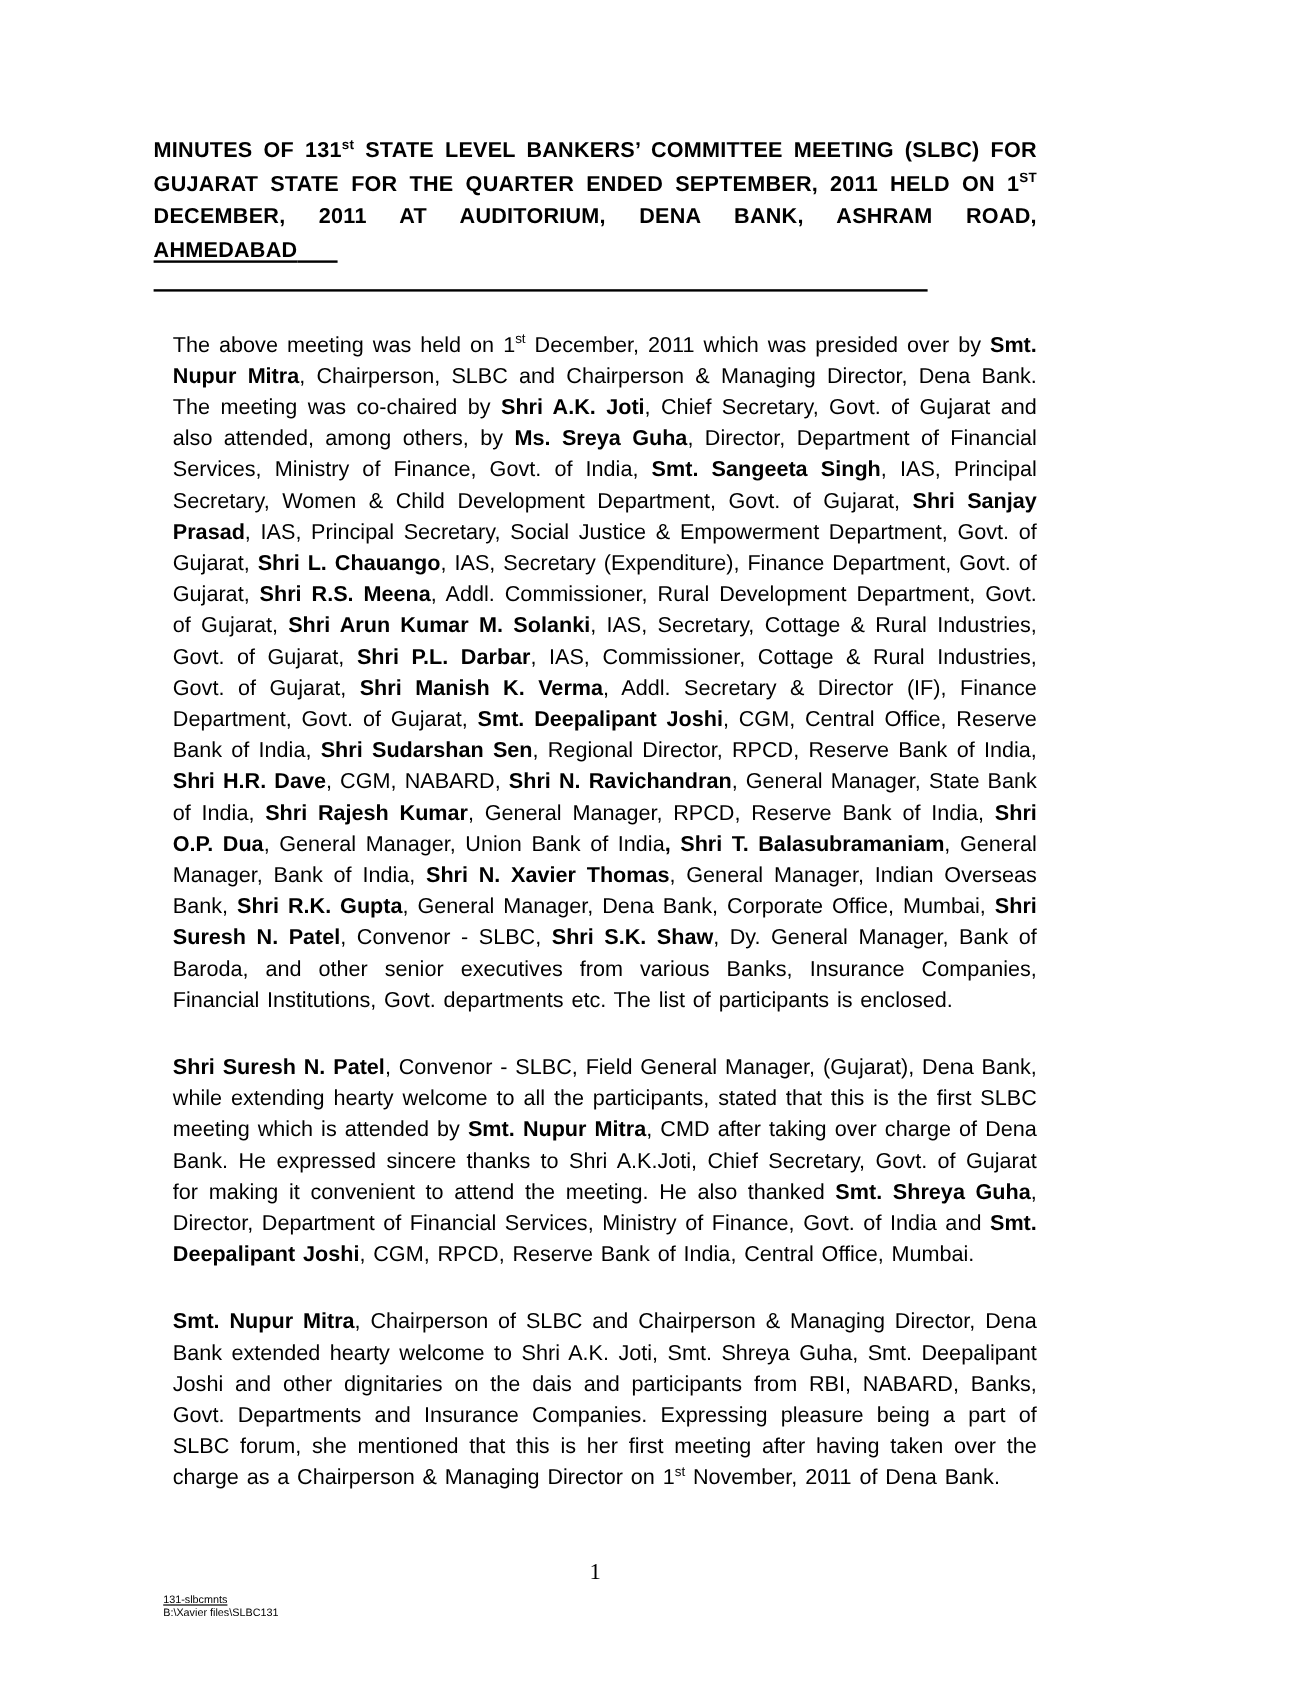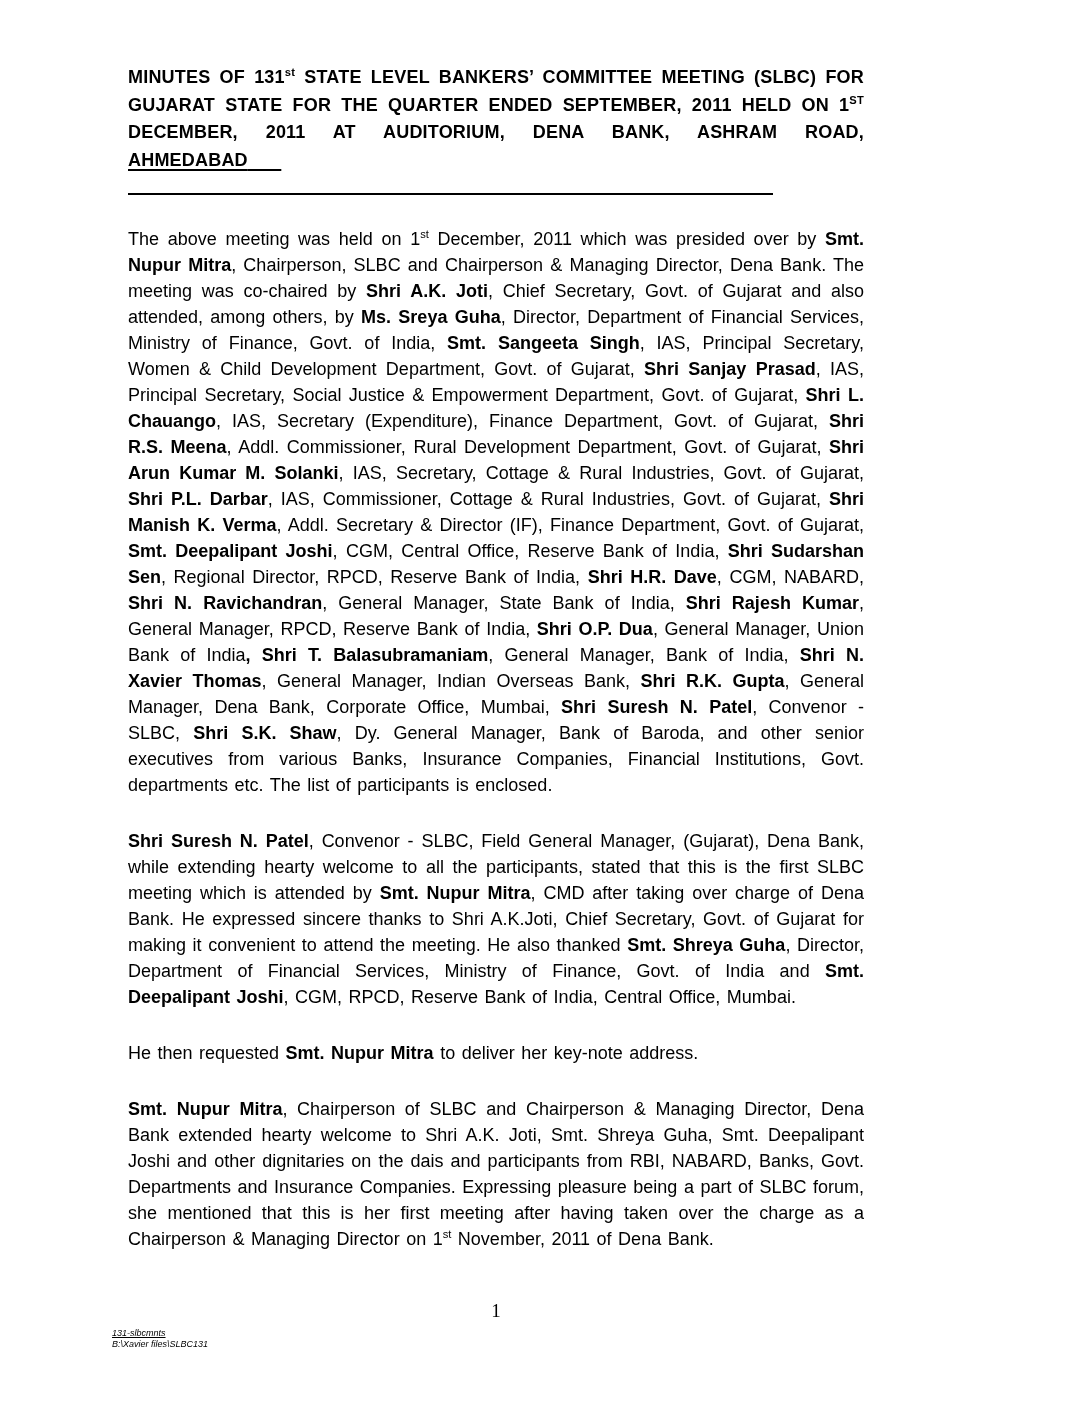--- a/index.html
+++ b/index.html
@@ -4,39 +4,39 @@
 <style>
   html, body { margin: 0; padding: 0; background: #ffffff; }
   .page {
     position: relative;
     width: 992px;
     height: 1408px;
     background: #ffffff;
     color: #000000;
     font-family: "Liberation Sans", sans-serif;
     box-sizing: border-box;
-    padding: 64px 128px 0 128px;
+    padding: 112px 128px 0 128px;
     overflow: hidden;
   }
   .title {
     margin: 0;
     font-size: 18px;
     font-weight: bold;
     line-height: 27.5px;
     text-align: justify;
     word-spacing: 1.5px;
     letter-spacing: 0.2px;
   }
   .title-rule {
     width: 645px;
     height: 0;
     border-bottom: 2px solid #000000;
     margin-top: 19px;
   }
-  .body-text { margin-top: 31px; }
+  .body-text { margin-top: 31px; margin-left: 16px; }
   .body-text p {
     margin: 0 0 30px 0;
     font-size: 18px;
     line-height: 26px;
     text-align: justify;
     word-spacing: 1.5px;
   }
   sup {
     font-size: 0.62em;
     line-height: 0;
@@ -50,41 +50,39 @@
     left: 0;
     width: 100%;
     text-align: center;
     font-family: "Liberation Serif", serif;
     font-size: 19px;
     line-height: 22px;
   }
   .footer {
     position: absolute;
     top: 1328px;
-    left: 112px;
+    left: 136px;
     font-size: 9px;
     line-height: 11px;
     color: #000000;
-    font-style: italic;
   }
   .footer .fl-1 { text-decoration: underline; }
 </style>
 </head>
 <body>
 
 <div class="page">
 
   <h1 class="title"><span class="bold">MINUTES OF 131</span><sup class="bold">st</sup><span class="bold"> STATE LEVEL BANKERS’ COMMITTEE MEETING (SLBC) FOR GUJARAT STATE FOR THE QUARTER ENDED SEPTEMBER, 2011 HELD ON  1</span><sup class="bold">ST</sup><span class="bold"> DECEMBER, 2011 AT AUDITORIUM, DENA BANK, ASHRAM ROAD, </span><span class="bold und">AHMEDABAD</span><span class="bold und">&nbsp;&nbsp;&nbsp;&nbsp;&nbsp;</span></h1>
 
   <div class="title-rule"></div>
 
   <div class="body-text">
     <p><span>The above meeting was held on 1</span><sup>st</sup><span> December, 2011 which was presided over by </span><span class="bold">Smt. Nupur Mitra</span><span>, Chairperson, SLBC and Chairperson &amp; Managing Director, Dena Bank. The meeting was co-chaired by </span><span class="bold">Shri A.K. Joti</span><span>, Chief Secretary, Govt. of Gujarat and also attended, among others, by </span><span class="bold">Ms. Sreya Guha</span><span>, Director, Department of Financial Services, Ministry of Finance, Govt. of India, </span><span class="bold">Smt. Sangeeta Singh</span><span>, IAS, Principal Secretary, Women &amp; Child Development Department, Govt. of Gujarat, </span><span class="bold">Shri Sanjay Prasad</span><span>, IAS, Principal Secretary, Social Justice &amp; Empowerment Department, Govt. of Gujarat, </span><span class="bold">Shri L. Chauango</span><span>, IAS, Secretary (Expenditure), Finance Department, Govt. of Gujarat, </span><span class="bold">Shri R.S. Meena</span><span>, Addl. Commissioner, Rural Development Department, Govt. of Gujarat, </span><span class="bold">Shri Arun Kumar M. Solanki</span><span>, IAS, Secretary, Cottage &amp; Rural Industries, Govt. of Gujarat, </span><span class="bold">Shri P.L. Darbar</span><span>, IAS, Commissioner, Cottage &amp; Rural Industries, Govt. of Gujarat, </span><span class="bold">Shri Manish K. Verma</span><span>, Addl. Secretary &amp; Director (IF), Finance Department, Govt. of Gujarat, </span><span class="bold">Smt. Deepalipant Joshi</span><span>, CGM, Central Office, Reserve Bank of India, </span><span class="bold">Shri Sudarshan Sen</span><span>, Regional Director, RPCD, Reserve Bank of India, </span><span class="bold">Shri H.R. Dave</span><span>, CGM, NABARD, </span><span class="bold">Shri N. Ravichandran</span><span>, General Manager, State Bank of India, </span><span class="bold">Shri Rajesh Kumar</span><span>, General Manager, RPCD, Reserve Bank  of India, </span><span class="bold">Shri O.P. Dua</span><span>, General Manager, Union Bank of India</span><span class="bold">, Shri T. Balasubramaniam</span><span>, General Manager, Bank of India, </span><span class="bold">Shri N. Xavier Thomas</span><span>, General Manager, Indian Overseas Bank, </span><span class="bold">Shri R.K. Gupta</span><span>, General Manager, Dena Bank, Corporate Office, Mumbai, </span><span class="bold">Shri Suresh N. Patel</span><span>, Convenor - SLBC, </span><span class="bold">Shri S.K. Shaw</span><span>, Dy. General Manager, Bank of Baroda, and other senior executives from various Banks, Insurance Companies, Financial Institutions, Govt. departments etc.  The list of participants is enclosed.</span></p>
     <p><span class="bold">Shri Suresh N. Patel</span><span>, Convenor - SLBC,   Field General Manager, (Gujarat), Dena Bank, while extending hearty welcome to all the participants, stated that this is the first SLBC meeting which is attended by </span><span class="bold">Smt. Nupur Mitra</span><span>, CMD after taking over charge of Dena Bank.  He expressed sincere thanks to Shri A.K.Joti, Chief Secretary, Govt. of Gujarat for making it convenient to attend the meeting.  He also thanked </span><span class="bold">Smt. Shreya Guha</span><span>, Director, Department of Financial Services, Ministry of Finance, Govt. of India and </span><span class="bold">Smt. Deepalipant Joshi</span><span>, CGM, RPCD, Reserve Bank of India, Central Office, Mumbai.</span></p>
-    <p><span>He then requested </span><span class="bold">Smt. Nupur Mitra</span><span> to deliver her key-note address.</span></p>
     <p><span class="bold">Smt. Nupur Mitra</span><span>, Chairperson of SLBC and Chairperson &amp; Managing Director, Dena Bank extended hearty welcome to Shri A.K. Joti, Smt. Shreya Guha, Smt. Deepalipant Joshi and other dignitaries on the dais and participants from RBI, NABARD, Banks, Govt. Departments and Insurance Companies.  Expressing pleasure being a part of SLBC forum, she mentioned that this is her first meeting after having taken over the charge as a Chairperson &amp; Managing Director on 1</span><sup>st</sup><span> November, 2011 of Dena Bank.</span></p>
   </div>
 
   <div class="page-number">1</div>
 
   <div class="footer">
     <div class="fl-1">131-slbcmnts</div>
     <div class="fl-2">B:\Xavier files\SLBC131</div>
   </div>
 

